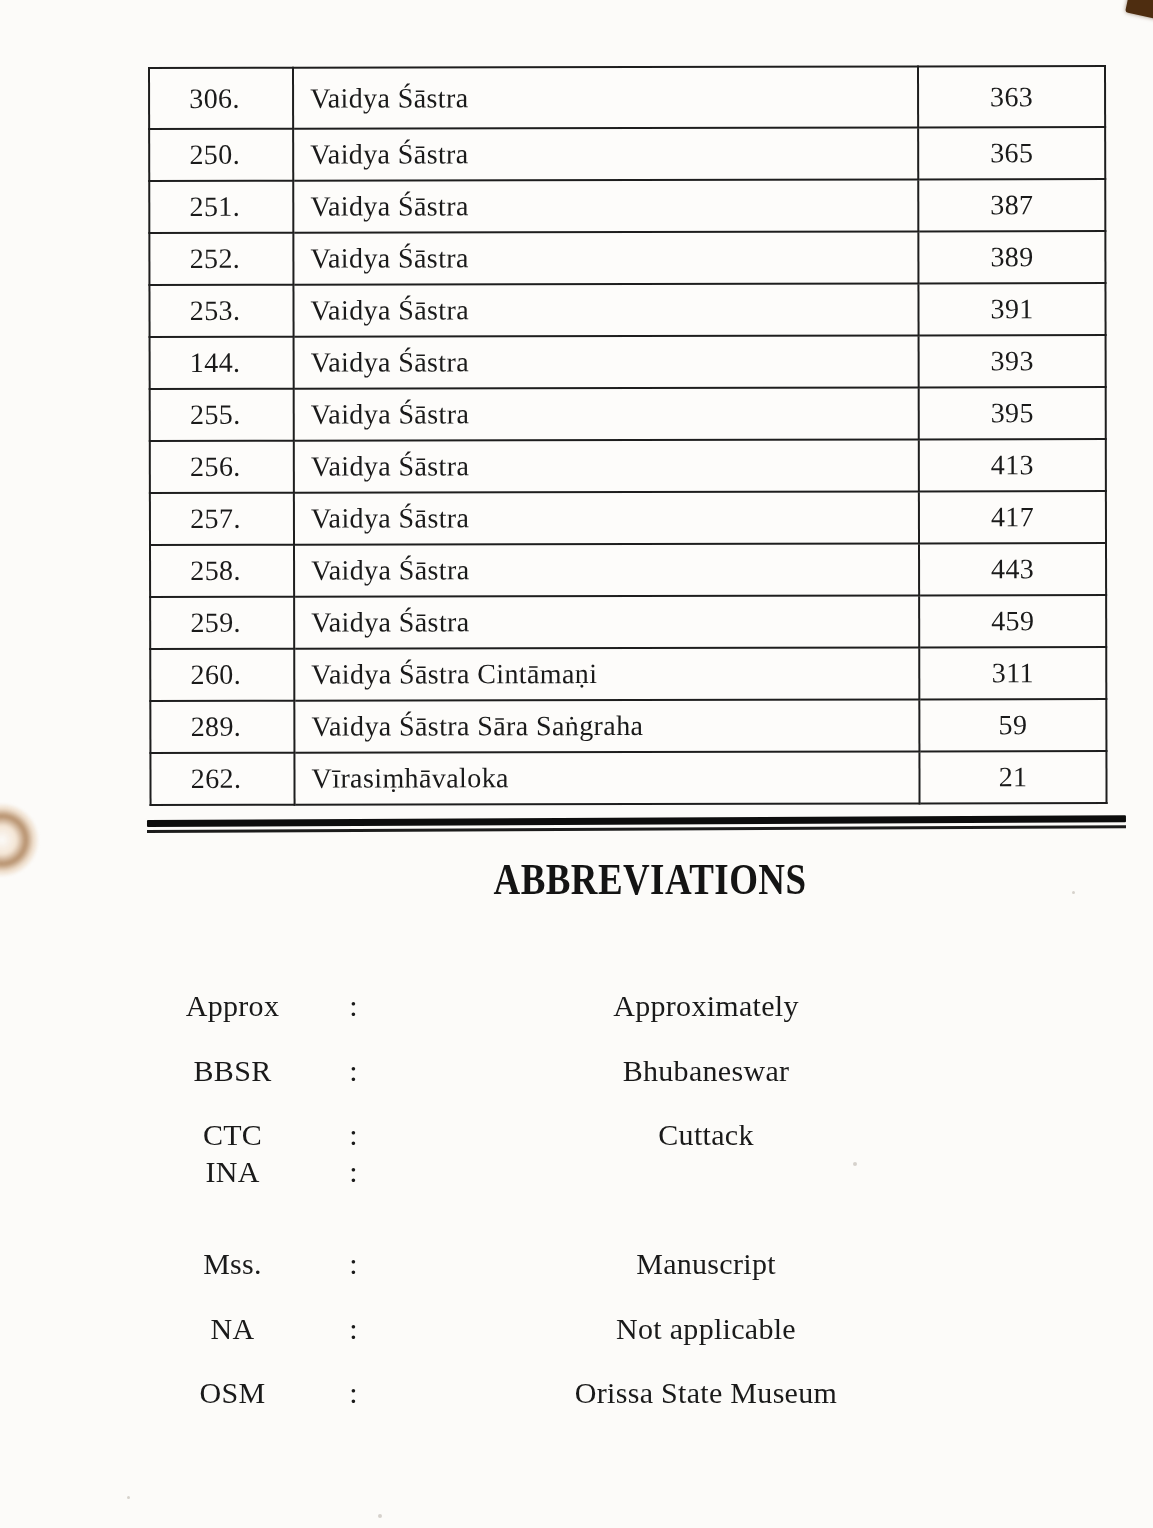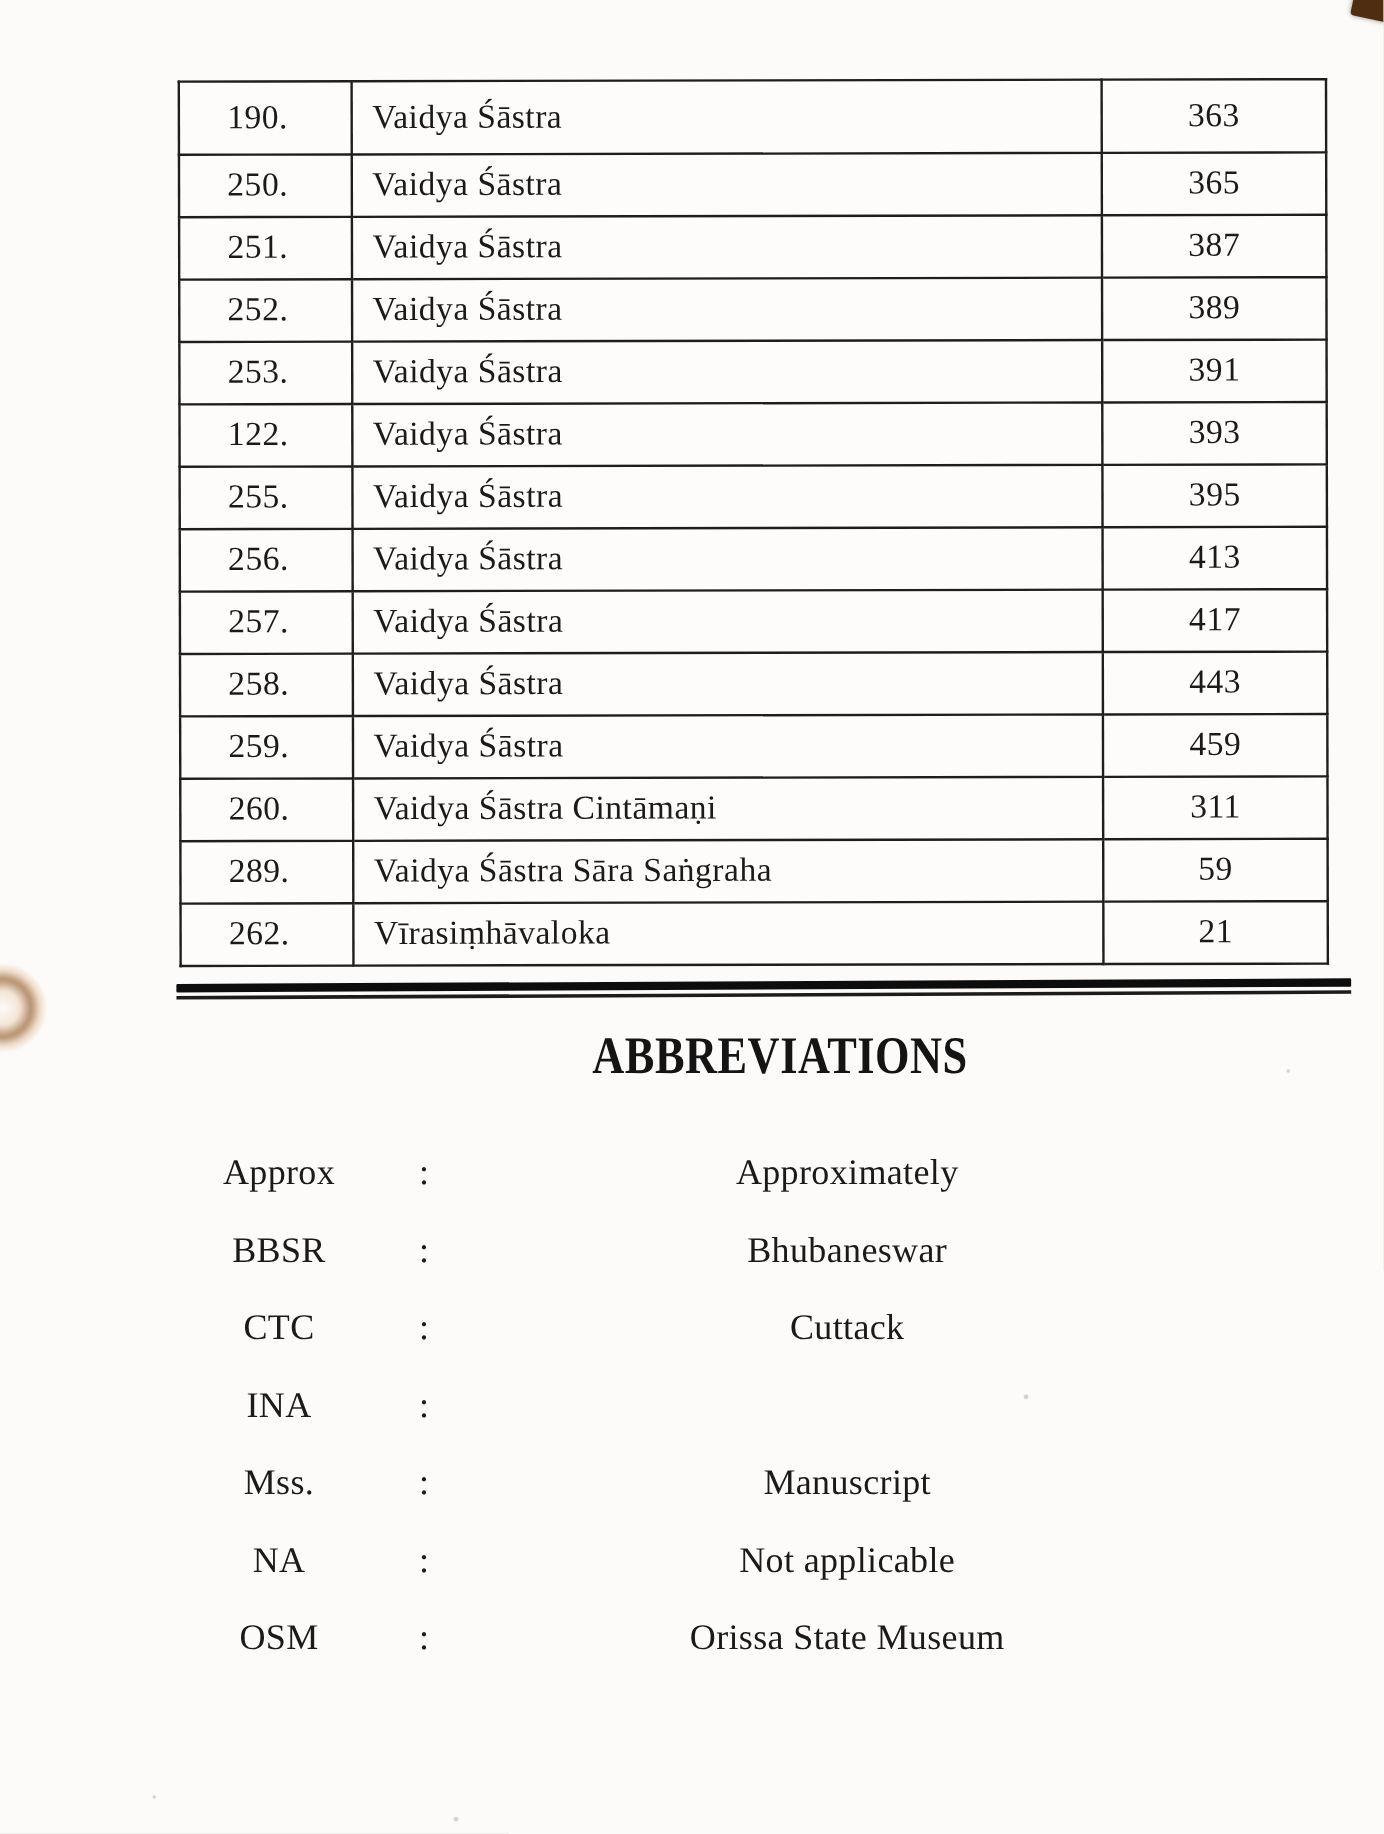--- a/index.html
+++ b/index.html
@@ -48,21 +48,21 @@
     color:#141414;
   }
   .abbr-list{position:absolute;left:155px;top:961px;width:860px;text-align:center;}
   .abbr-row{
     display:flex;align-items:baseline;
     height:31px;margin-bottom:33.5px;
     font-size:30px;letter-spacing:.3px;
   }
   .abbr-key{width:155px;flex:none;}
   .abbr-colon{width:87px;flex:none;}
-  .abbr-val{flex:1;}
+  .abbr-val{flex:1;margin-top:28px;}
   
   .corner-mark{
     position:absolute;top:-6px;right:-8px;width:34px;height:22px;
     background:#4e2d10;border-radius:3px;
     transform:rotate(12deg);
     box-shadow:0 0 4px rgba(78,45,16,.55);
   }
   .binder-ring{
     position:absolute;left:-34px;top:804px;width:72px;height:72px;border-radius:50%;
     background:radial-gradient(circle at 50% 50%,
@@ -83,21 +83,21 @@
 <body>
 
 <div class="page">
 
   <div class="corner-mark"></div>
   <div class="binder-ring"></div>
 
   <table class="toc">
     <tbody>
         <tr class="toc-row">
-        <td class="c-no">190.</td>
+        <td class="c-no">306.</td>
         <td class="c-title">Vaidya Śāstra</td>
         <td class="c-page">363</td>
       </tr>
         <tr class="toc-row">
         <td class="c-no">250.</td>
         <td class="c-title">Vaidya Śāstra</td>
         <td class="c-page">365</td>
       </tr>
         <tr class="toc-row">
         <td class="c-no">251.</td>
@@ -108,21 +108,21 @@
         <td class="c-no">252.</td>
         <td class="c-title">Vaidya Śāstra</td>
         <td class="c-page">389</td>
       </tr>
         <tr class="toc-row">
         <td class="c-no">253.</td>
         <td class="c-title">Vaidya Śāstra</td>
         <td class="c-page">391</td>
       </tr>
         <tr class="toc-row">
-        <td class="c-no">122.</td>
+        <td class="c-no">144.</td>
         <td class="c-title">Vaidya Śāstra</td>
         <td class="c-page">393</td>
       </tr>
         <tr class="toc-row">
         <td class="c-no">255.</td>
         <td class="c-title">Vaidya Śāstra</td>
         <td class="c-page">395</td>
       </tr>
         <tr class="toc-row">
         <td class="c-no">256.</td>

